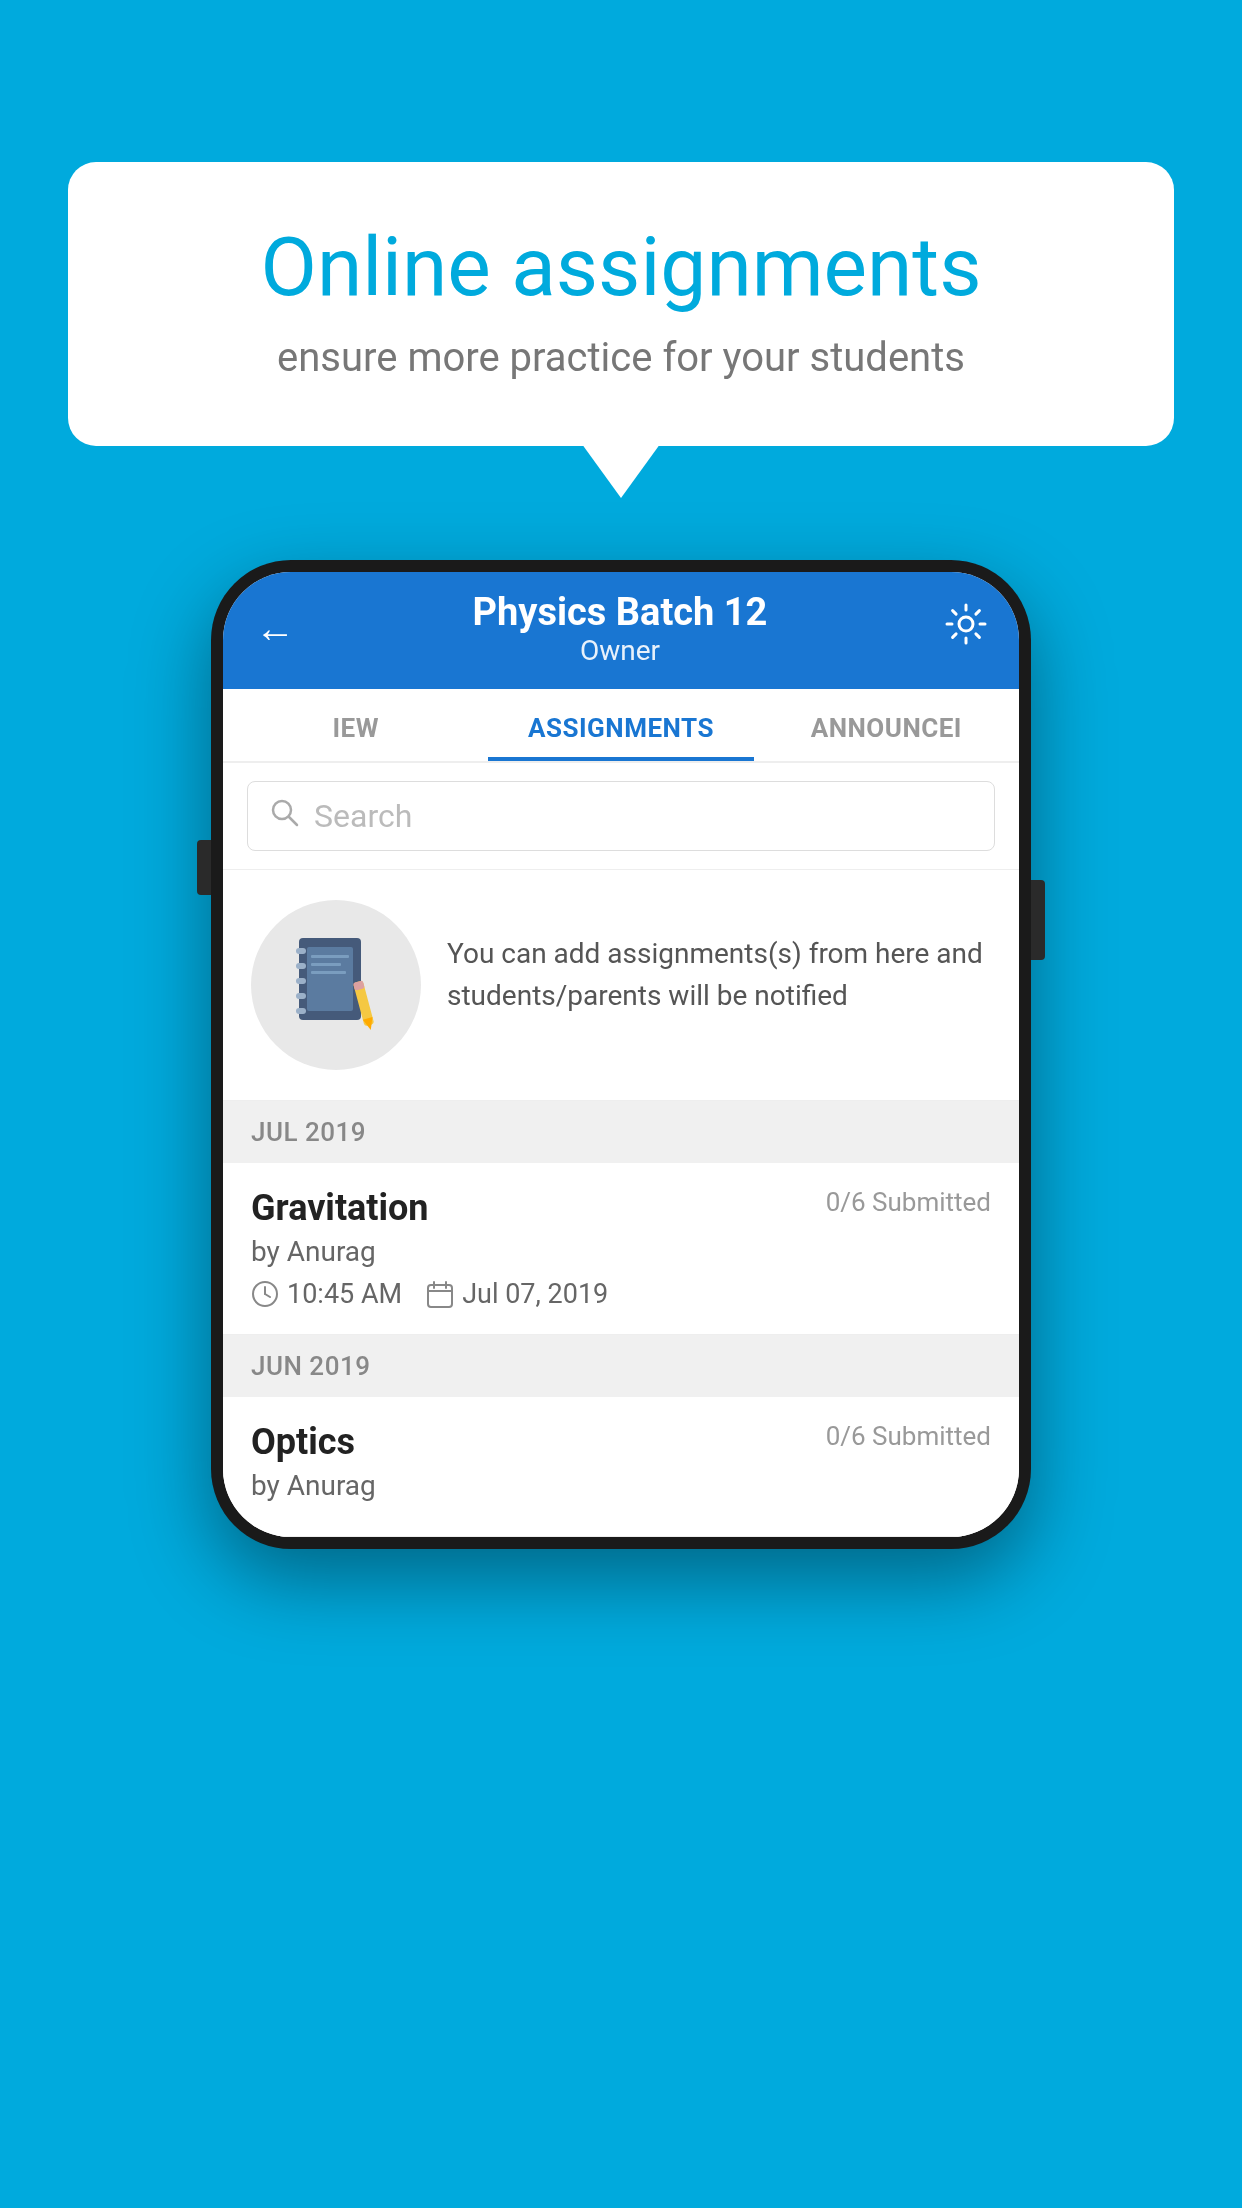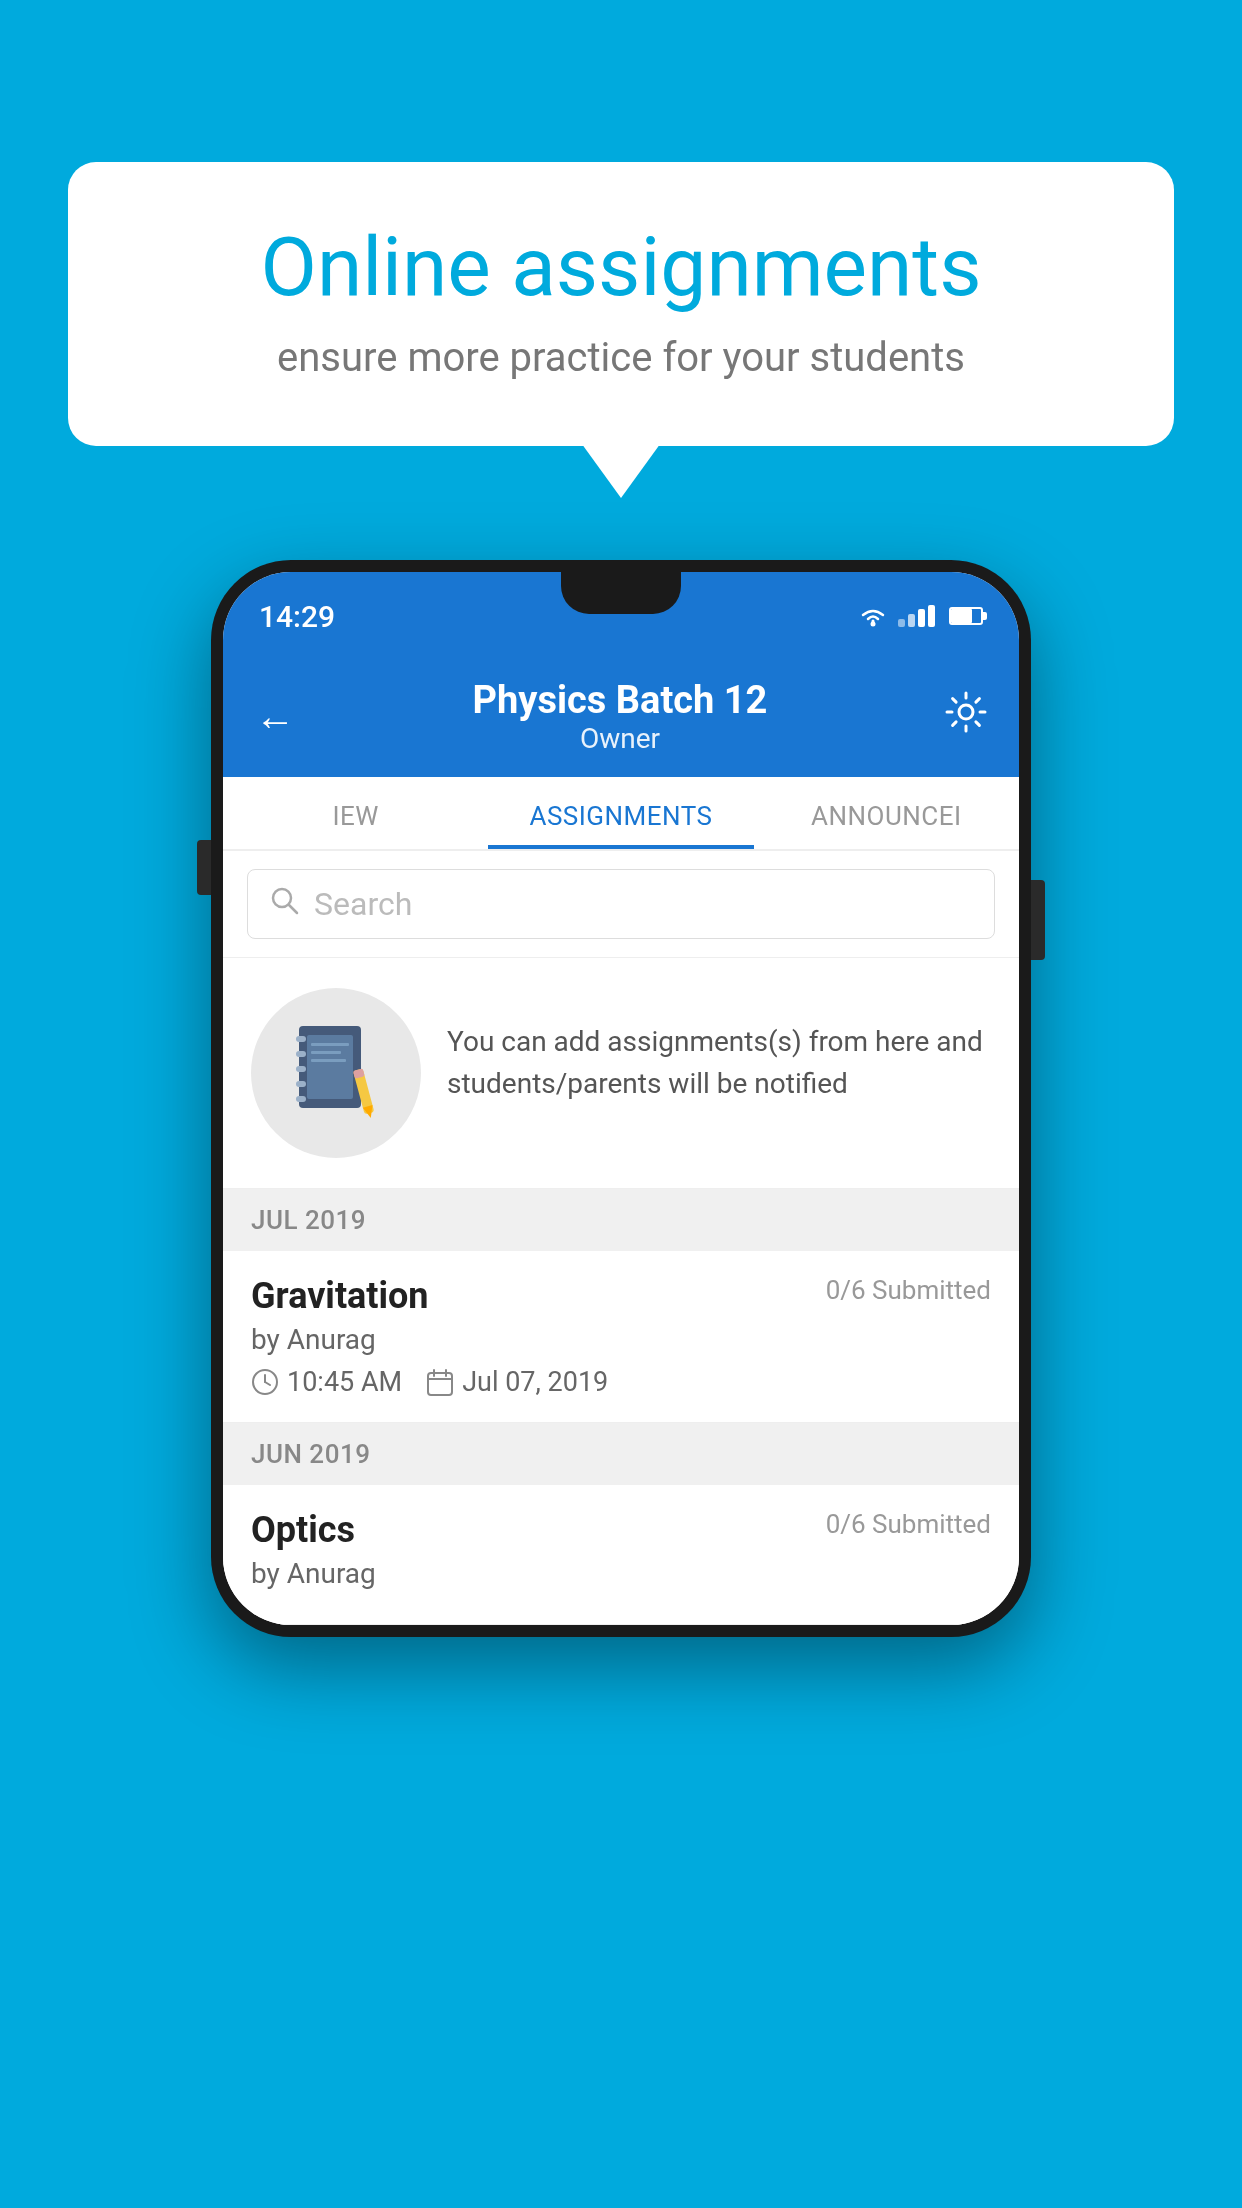--- a/index.html
+++ b/index.html
@@ -224,21 +224,21 @@
       display: flex;
       border-bottom: 2px solid #eee;
       overflow: hidden;
     }
 
     .tab-item {
       flex: 1;
       text-align: center;
       padding: 24px 8px 18px 8px;
       font-size: 26px;
-      font-weight: 400;
+      font-weight: 700;
       color: #999;
       letter-spacing: 0.5px;
       position: relative;
       cursor: pointer;
     }
 
     .tab-item.active {
       color: #1976D2;
     }
 
@@ -384,44 +384,20 @@
   <div class="speech-bubble">
     <div class="speech-bubble-title">Online assignments</div>
     <div class="speech-bubble-subtitle">ensure more practice for your students</div>
   </div>
 </div>
 
 <div class="phone-wrapper">
   <div class="phone-outer">
     <div class="phone-screen">
 
-      <div class="phone-notch-bar">
-        <div class="phone-notch"></div>
-        <span class="status-time">14:29</span>
-        <div class="status-icons">
-
-          <svg width="30" height="22" viewBox="0 0 30 22" fill="white">
-            <path d="M15 18 Q15 14 15 18Z" stroke="white" stroke-width="3" fill="white"></path>
-            <path d="M10 14 Q15 9 20 14" stroke="white" stroke-width="2.5" fill="none" stroke-linecap="round"></path>
-            <path d="M5 10 Q15 2 25 10" stroke="white" stroke-width="2.5" fill="none" stroke-linecap="round"></path>
-            <circle cx="15" cy="19" r="2.5" fill="white"></circle>
-          </svg>
-
-          <div class="status-bar-signal">
-            <div class="signal-bar" style="height:8px; opacity:0.5;"></div>
-            <div class="signal-bar" style="height:13px; opacity:0.7;"></div>
-            <div class="signal-bar" style="height:18px;"></div>
-            <div class="signal-bar" style="height:22px;"></div>
-          </div>
-
-          <div class="battery-icon">
-            <div class="battery-fill"></div>
-          </div>
-        </div>
-      </div>
 
       <div class="app-header">
         <span class="header-back">←</span>
         <div class="header-center">
           <div class="header-title">Physics Batch 12</div>
           <div class="header-subtitle">Owner</div>
         </div>
         <span class="header-settings">
           <svg width="42" height="42" viewBox="0 0 42 42" fill="none" xmlns="http://www.w3.org/2000/svg">
             <circle cx="21" cy="21" r="7" stroke="white" stroke-width="3" fill="none"></circle>

